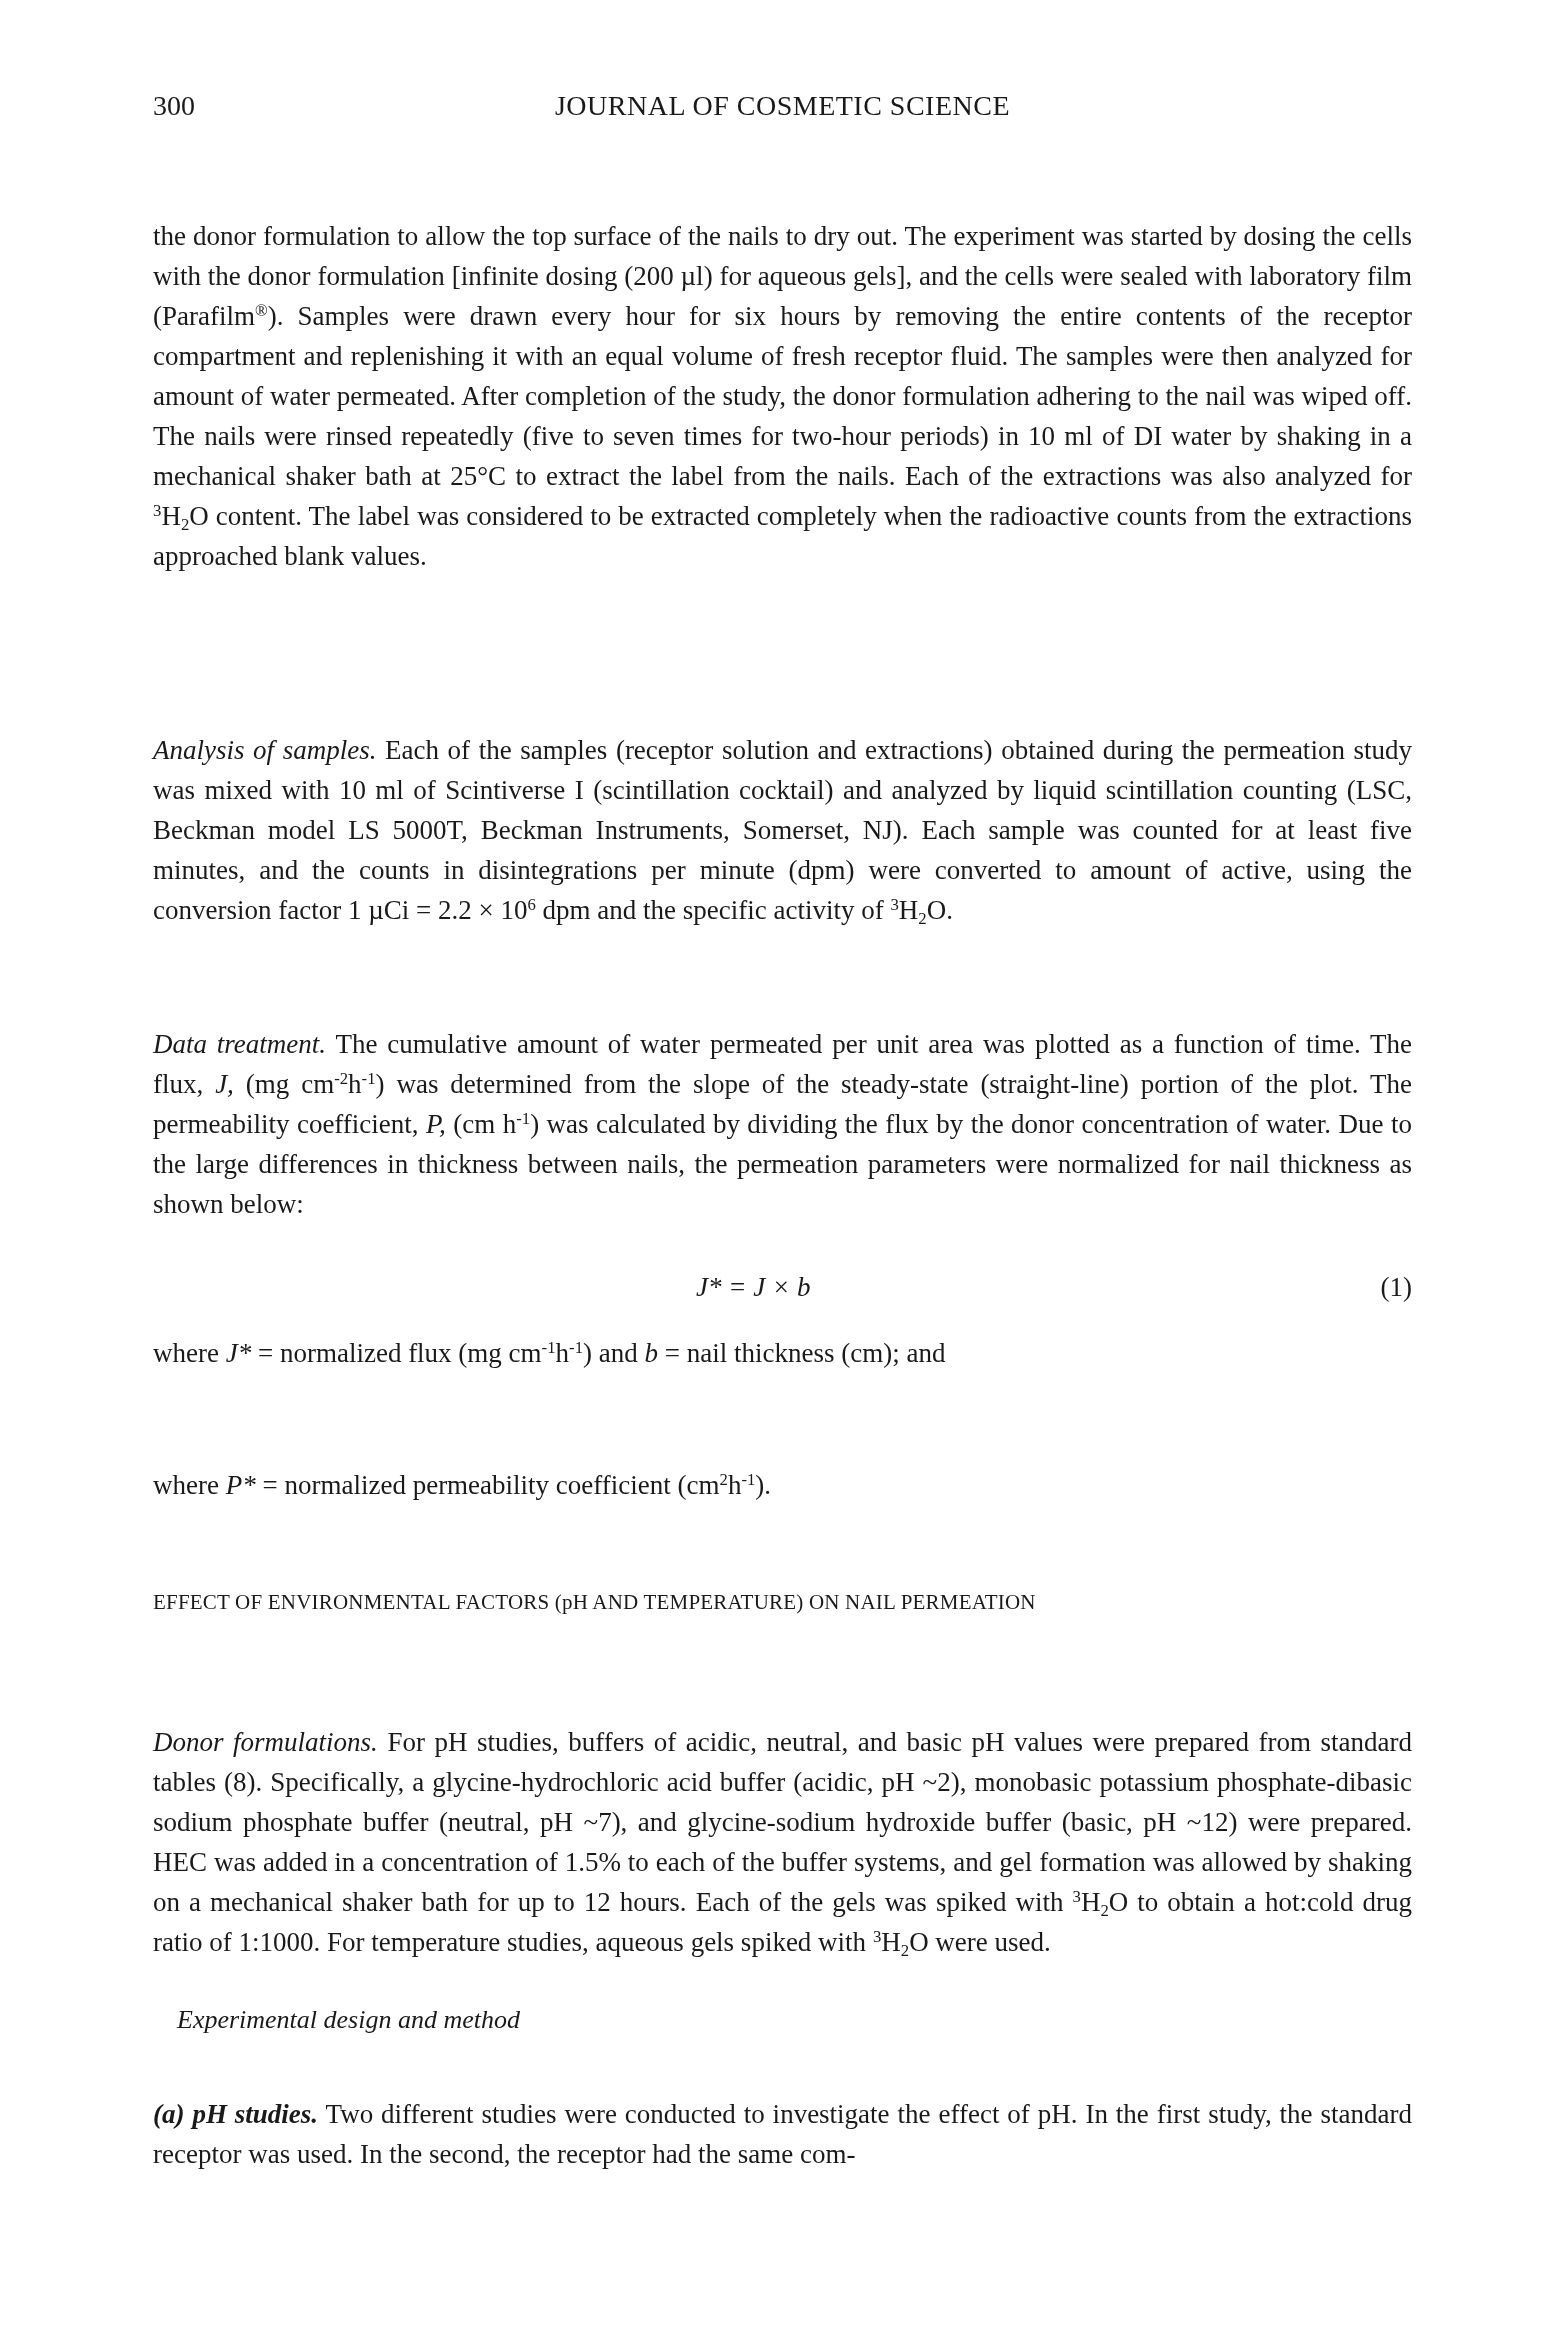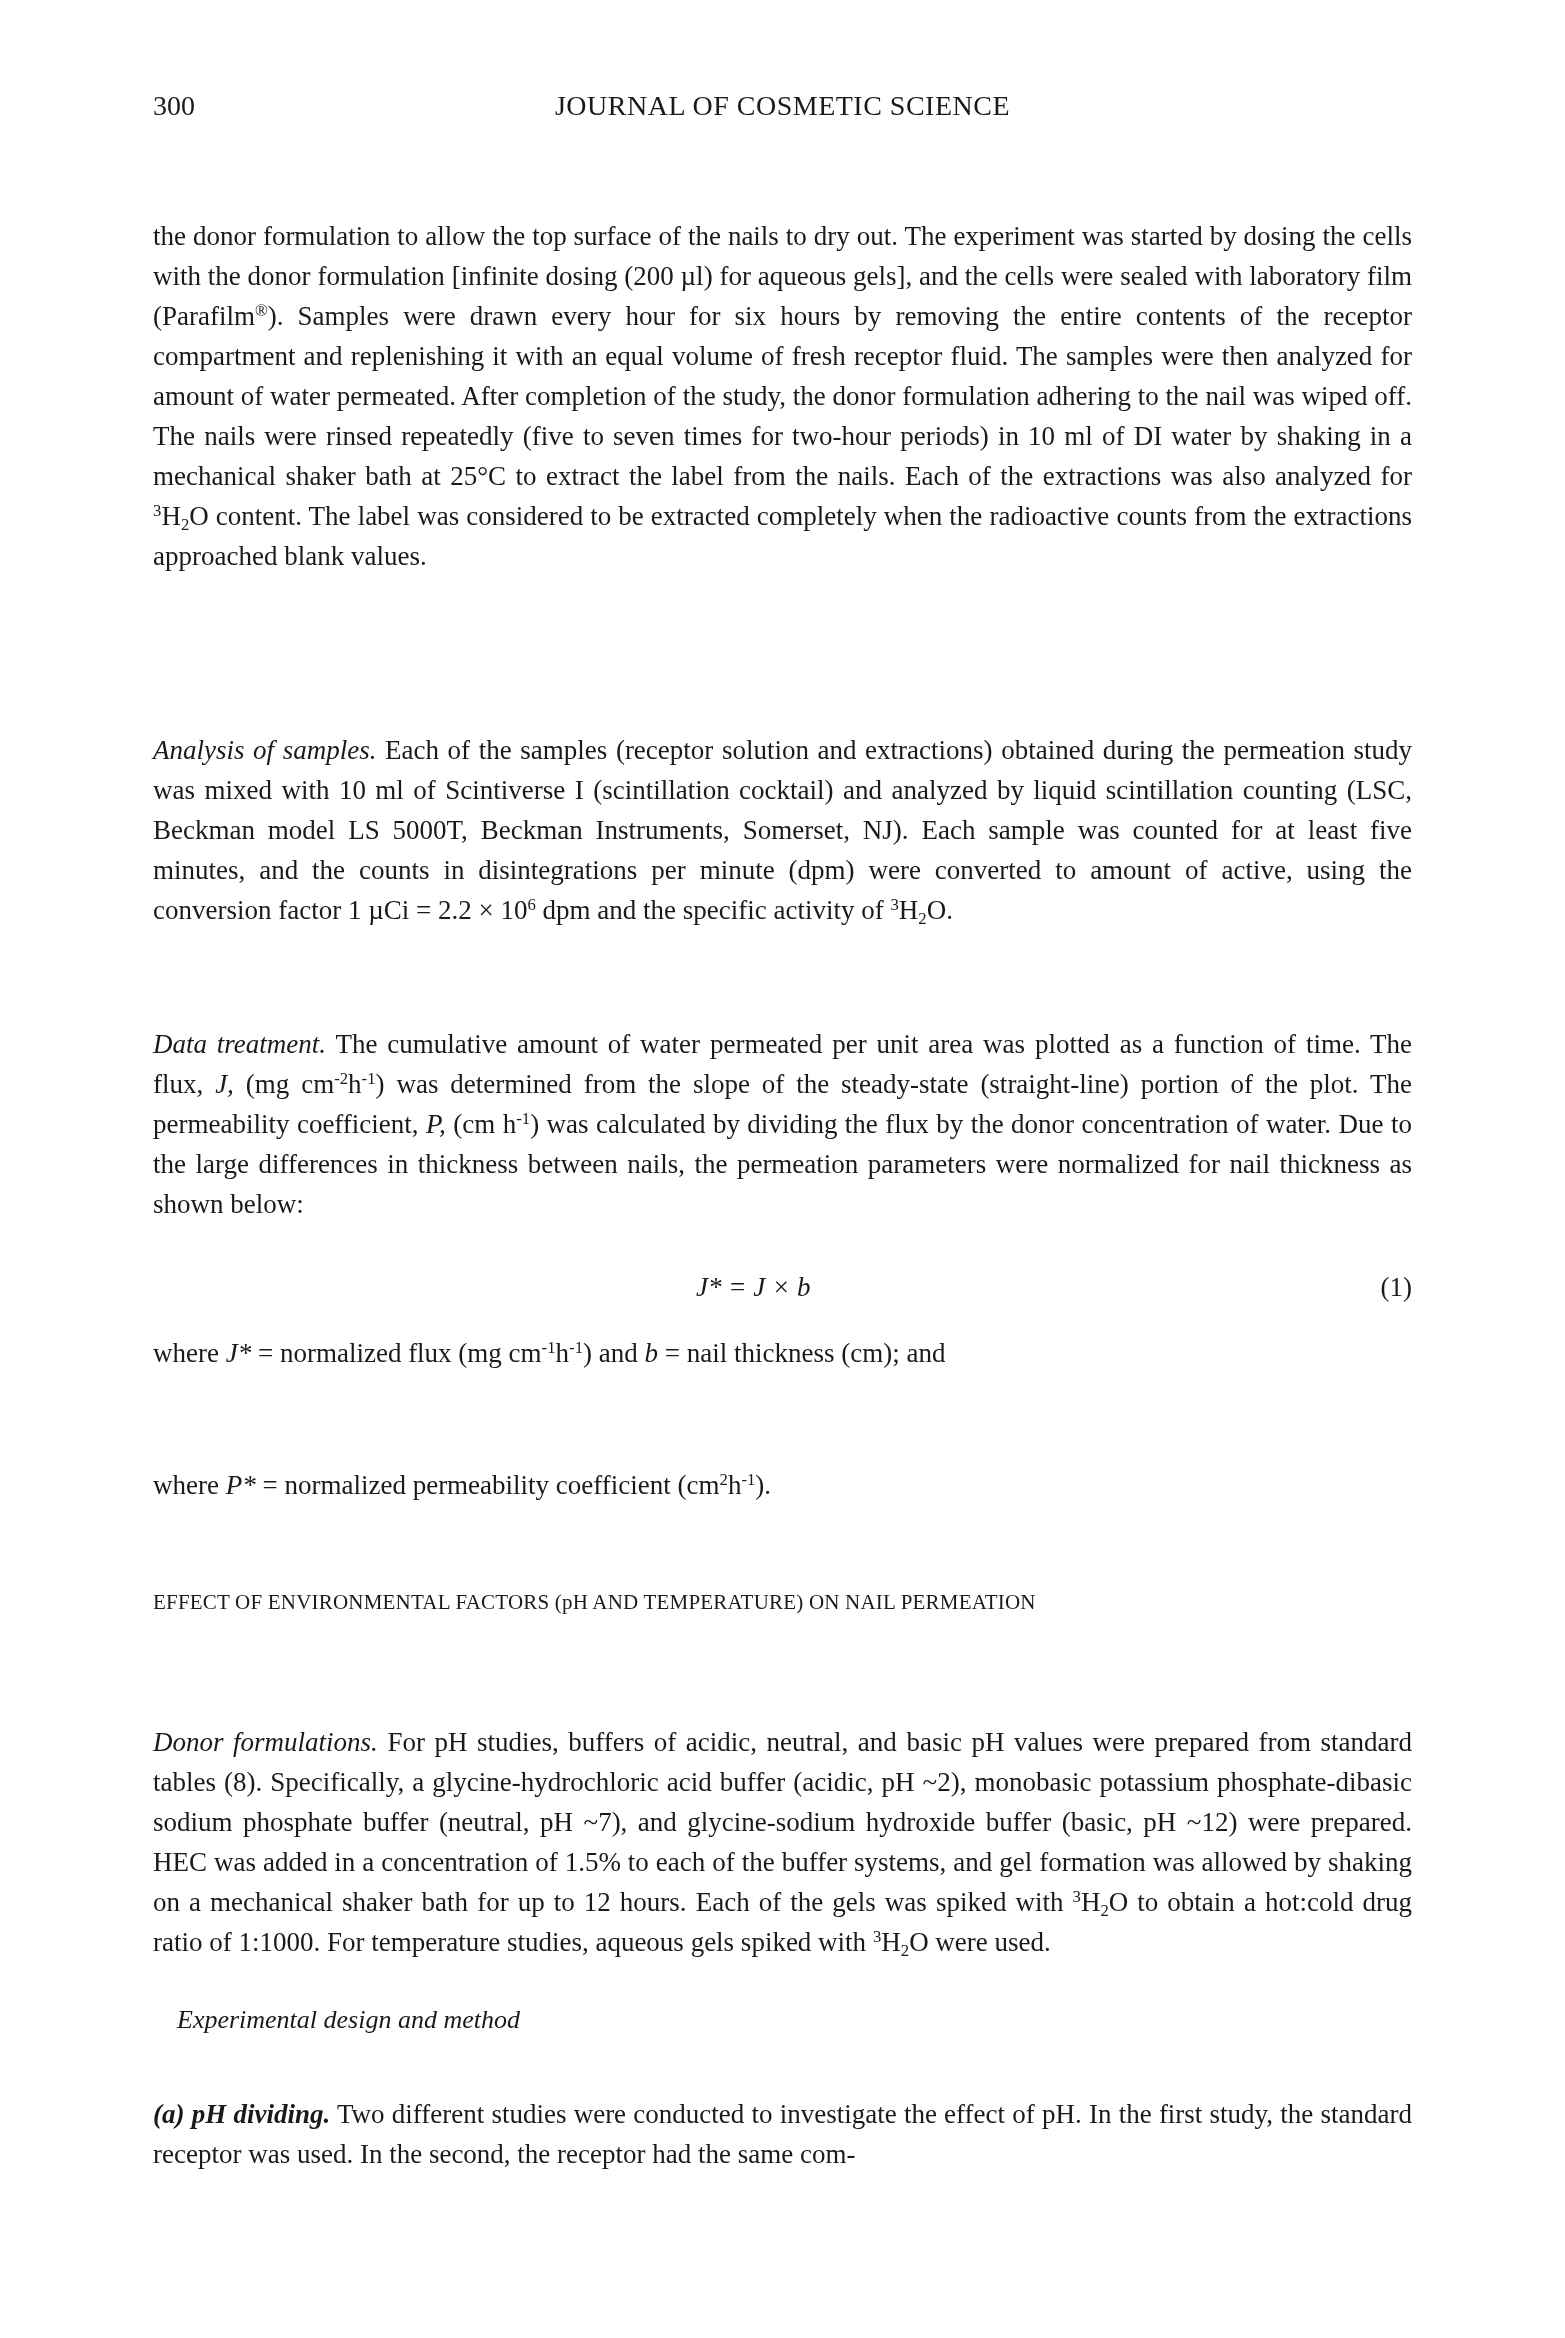--- a/index.html
+++ b/index.html
@@ -60,17 +60,17 @@
 
   <div class="section-head" style="top:1588px;">EFFECT OF ENVIRONMENTAL FACTORS (pH AND TEMPERATURE) ON NAIL PERMEATION</div>
 
   <div class="block" style="top:1700px;">
     <p><span class="it">Donor formulations.</span> For pH studies, buffers of acidic, neutral, and basic pH values were prepared from standard tables (8). Specifically, a glycine-hydrochloric acid buffer (acidic, pH ~2), monobasic potassium phosphate-dibasic sodium phosphate buffer (neutral, pH ~7), and glycine-sodium hydroxide buffer (basic, pH ~12) were prepared. HEC was added in a concentration of 1.5% to each of the buffer systems, and gel formation was allowed by shaking on a mechanical shaker bath for up to 12 hours. Each of the gels was spiked with <sup>3</sup>H<sub>2</sub>O to obtain a hot:cold drug ratio of 1:1000. For temperature studies, aqueous gels spiked with <sup>3</sup>H<sub>2</sub>O were used.</p>
     </div>
 
   <div class="sub-head" style="top:2000px;">Experimental design and method</div>
 
   <div class="block" style="top:2072px;">
-    <p><span class="bi">(a) pH dividing.</span> Two different studies were conducted to investigate the effect of pH. In the first study, the standard receptor was used. In the second, the receptor had the same com-</p>
+    <p><span class="bi">(a) pH studies.</span> Two different studies were conducted to investigate the effect of pH. In the first study, the standard receptor was used. In the second, the receptor had the same com-</p>
   </div>
 
 </div>
 
 
 </body></html>

